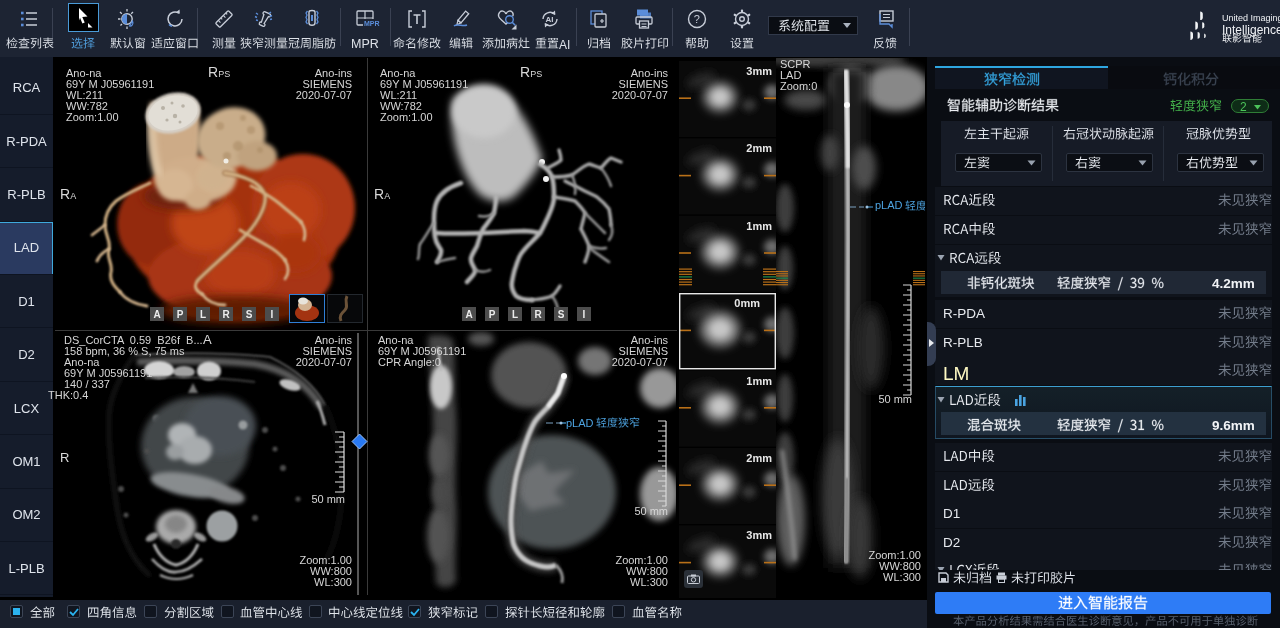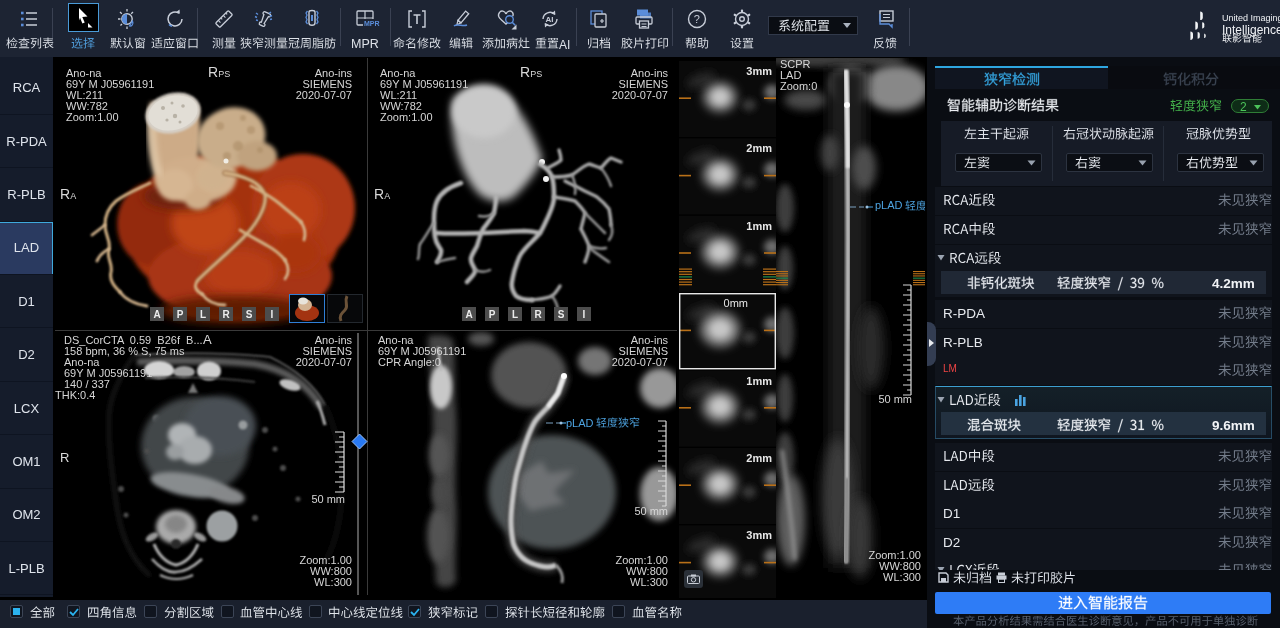--- a/index.html
+++ b/index.html
@@ -711,21 +711,21 @@
 <div style="left:943px;top:335.0px;color:#e6e9ee;font-size:13.5px">R-PLB</div>
 <svg class="t" style="left:1218.0px;top:335.1px;" width="54.0" height="16.9">
     <g fill="#737c8a" transform="translate(0,11.88) scale(0.01350,-0.01350)">
       <use href="#u672a" x="0"></use>
       <use href="#u89c1" x="1000"></use>
       <use href="#u72ed" x="2000"></use>
       <use href="#u7a84" x="3000"></use>
     </g>
   </svg>
 <div style="left:935px;top:357.0px;width:337px;height:28px;background:#10141c"></div>
-<div style="left:943px;top:363.0px;color:#ef4444;font-size:10px">LM</div>
+<div style="left:943px;top:363.0px;color:#fef9c3;font-size:19px">LM</div>
 <svg class="t" style="left:1218.0px;top:363.1px;" width="54.0" height="16.9">
     <g fill="#737c8a" transform="translate(0,11.88) scale(0.01350,-0.01350)">
       <use href="#u672a" x="0"></use>
       <use href="#u89c1" x="1000"></use>
       <use href="#u72ed" x="2000"></use>
       <use href="#u7a84" x="3000"></use>
     </g>
   </svg>
 <div style="left:935px;top:386px;width:337px;height:53px;background:linear-gradient(180deg,#142028,#0f1620);border:1px solid rgba(70,150,200,0.4);border-top:1.5px solid #3d9fd0"></div>
 <svg style="left:937px;top:396.0px" width="8" height="7">
@@ -958,21 +958,21 @@
   </svg>
 <div style="left:327px;top:294px;width:36px;height:29px;background:#07080a;border:1px solid #23282e"></div>
 <svg style="left:327px;top:294px" width="36" height="29">
     <path d="M20 2c-3 6 2 10-2 14s-6 6-4 11" fill="none" stroke="#6b5238" stroke-width="3"></path>
   </svg>
 <div class="lt" style="left:64px;top:335px">DS_CorCTA  0.59  B26f  B...</div>
 <div class="lt" style="left:64px;top:346px">158 bpm, 36 % S, 75 ms</div>
 <div class="lt" style="left:64px;top:357px">Ano-na</div>
 <div class="lt" style="left:64px;top:368px">69Y M J05961191</div>
 <div class="lt" style="left:64px;top:379px">140 / 337</div>
-<div class="lt" style="left:55px;top:390px">THK:0.4</div>
+<div class="lt" style="left:48px;top:390px">THK:0.4</div>
 <div class="rt" style="right:928px;top:335px">Ano-ins</div>
 <div class="rt" style="right:928px;top:346px">SIEMENS</div>
 <div class="rt" style="right:928px;top:357px">2020-07-07</div>
 <div style="left:203px;top:332px;color:#d8d8d8;font-size:13px">A</div>
 <div style="left:60px;top:450px;color:#d8d8d8;font-size:13px">R</div>
 <div class="rt" style="right:928px;top:555px">Zoom:1.00</div>
 <div class="rt" style="right:928px;top:566px">WW:800</div>
 <div class="rt" style="right:928px;top:577px">WL:300</div>
 <div class="rt" style="right:935px;top:494px">50 mm</div>
 <svg style="left:330px;top:432px" width="15" height="61">
@@ -1081,21 +1081,21 @@
         <use href="#u8f7b" x="0"></use>
         <use href="#u5ea6" x="1000"></use>
         <use href="#u72ed" x="2000"></use>
         <use href="#u7a84" x="3000"></use>
       </g>
     </svg>
   </div>
 <div class="rt" style="right:508px;top:66px;font-weight:bold;color:#e8e8e8">3mm</div>
 <div class="rt" style="right:508px;top:143px;font-weight:bold;color:#e8e8e8">2mm</div>
 <div class="rt" style="right:508px;top:221px;font-weight:bold;color:#e8e8e8">1mm</div>
-<div class="rt" style="right:532px;top:298px;font-weight:normal;color:#e8e8e8">0mm</div>
+<div class="rt" style="right:520px;top:298px;font-weight:bold;color:#e8e8e8">0mm</div>
 <div class="rt" style="right:508px;top:376px;font-weight:bold;color:#e8e8e8">1mm</div>
 <div class="rt" style="right:508px;top:453px;font-weight:bold;color:#e8e8e8">2mm</div>
 <div class="rt" style="right:508px;top:530px;font-weight:bold;color:#e8e8e8">3mm</div>
 <div style="left:684px;top:570px;width:19px;height:18px;background:#2a3038;border-radius:3px"></div>
 <svg style="left:687px;top:574px" width="13" height="10">
     <rect x="0.5" y="2" width="12" height="7.5" rx="1" fill="none" stroke="#c8cdd6"></rect>
     <circle cx="6.5" cy="5.8" r="2.2" fill="none" stroke="#c8cdd6"></circle>
     <rect x="4" y="0.5" width="5" height="2" fill="#c8cdd6"></rect>
   </svg>
 <svg style="left:55px;top:58px;z-index:-1;overflow:hidden" width="311" height="272" viewBox="0 0 311 272">

